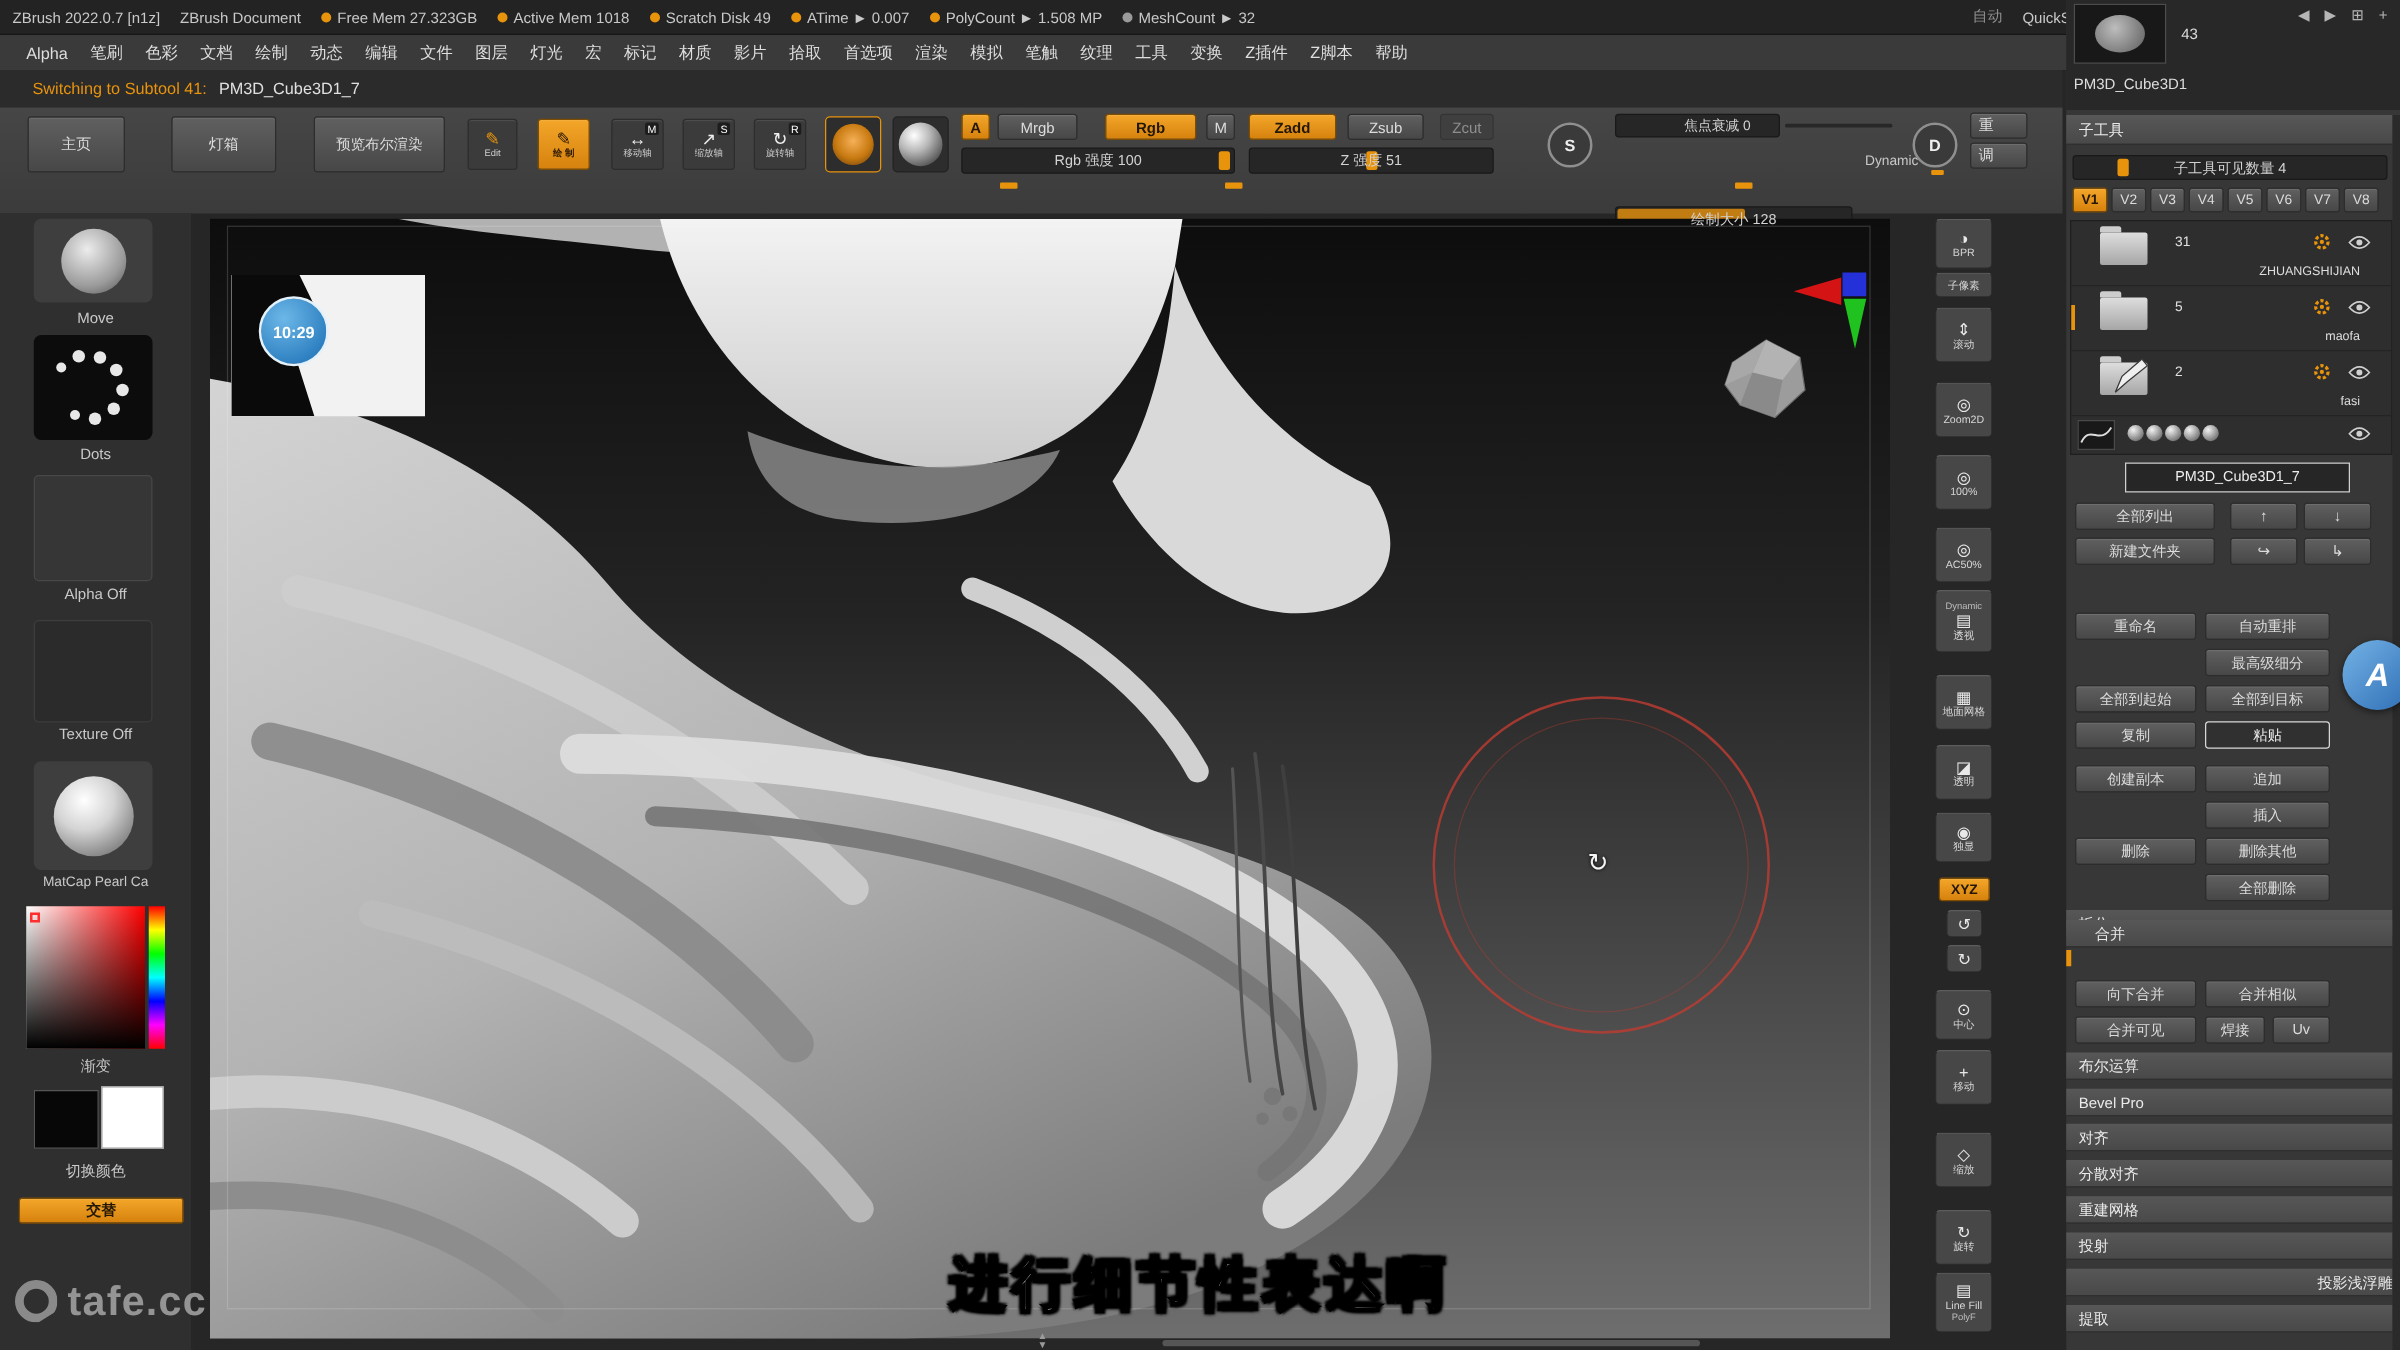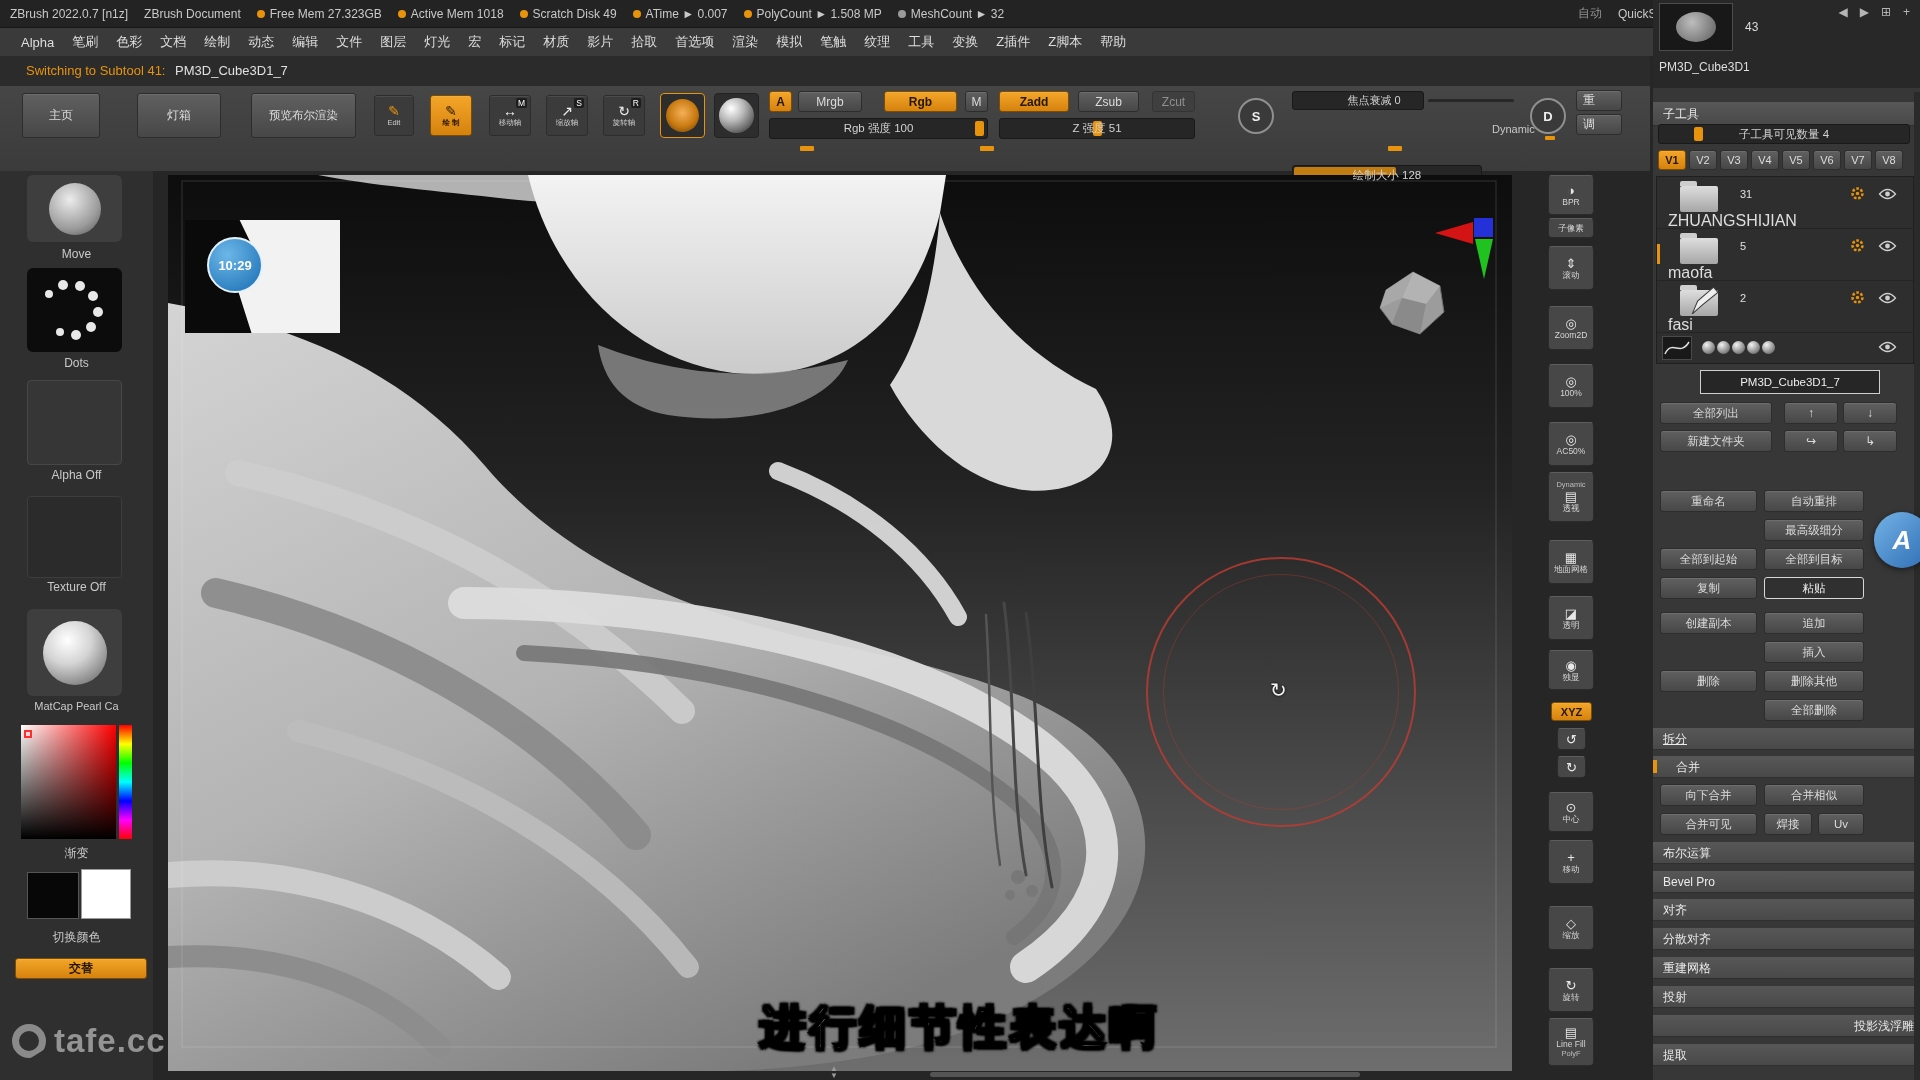--- a/index.html
+++ b/index.html
@@ -67,21 +67,21 @@
   .tbtn .tag{font-size:7.5px;line-height:8px;color:#bdbdbd;}
   
   .rpanel{position:absolute;left:1653px;top:0;width:267px;height:1080px;background:#373737;}
   .toolhdr{position:absolute;left:1653px;top:0;width:267px;height:88px;background:#282828;}
   .sec{position:absolute;left:1653px;width:261px;height:22px;background:linear-gradient(#575757,#494949);
        border-bottom:1px solid #2f2f2f;color:#eaeaea;font-size:12px;line-height:22px;padding-left:10px;box-sizing:border-box;}
   .gbtn{font-size:11.5px;}
   .folder{position:absolute;width:38px;height:26px;background:linear-gradient(#dedede,#a6a6a6);border-radius:2px;}
   .folder::before{content:"";position:absolute;top:-5px;left:0;width:17px;height:5px;background:#cdcdcd;border-radius:2px 2px 0 0;}
   .stcount{position:absolute;font-size:11px;color:#e0e0e0;}
-  .stname{position:absolute;width:220px;text-align:left;font-size:16px;color:#dedede;}
+  .stname{position:absolute;width:220px;text-align:right;font-size:10px;color:#dedede;}
   .msphere{display:inline-block;width:13px;height:13px;border-radius:50%;
            background:radial-gradient(circle at 35% 30%,#f2f2f2,#8d8d8d 60%,#4b4b4b);margin-right:2px;}
   .vtab{position:absolute;top:150px;width:28px;height:20px;font-size:11px;}
   .assistant{position:absolute;left:1874px;top:512px;width:56px;height:56px;border-radius:50%;z-index:40;
              background:linear-gradient(135deg,#74b3e6,#2e6db4);box-shadow:0 2px 6px rgba(0,0,0,.5);
              color:#fff;font-size:26px;font-weight:bold;font-style:italic;display:flex;align-items:center;justify-content:center;}
   .watermark{position:absolute;left:12px;top:1022px;display:flex;align-items:center;gap:8px;z-index:45;opacity:.85;}
   .wm-logo{width:34px;height:34px;border-radius:50%;border:7px solid #9b9b9b;box-sizing:border-box;
            clip-path:polygon(0 0,100% 0,100% 72%,55% 100%,0 100%);}
   .wm-text{font-size:33px;font-weight:bold;color:#a6a6a6;letter-spacing:1px;}
@@ -415,21 +415,21 @@
 
   <div class="rpanel"></div>
   <div class="toolhdr">
     <div class="abs" style="left:6px;top:3px;width:74px;height:48px;background:#181818;border:1px solid #4c4c4c;box-sizing:border-box;">
       <div class="abs" style="left:16px;top:8px;width:40px;height:30px;border-radius:50%;background:radial-gradient(circle at 40% 35%,#bdbdbd,#5c5c5c);"></div>
     </div>
     <span class="abs" style="left:92px;top:20px;font-size:12px;color:#ddd;">43</span>
     <span class="abs" style="left:6px;top:60px;font-size:12px;color:#ddd;">PM3D_Cube3D1</span>
   </div>
 
-  <div class="sec" style="top:102px;height:24px;line-height:24px;">子工具</div>
+  <div class="sec" style="top:92px;height:24px;line-height:24px;">子工具</div>
 
   <div class="slider" style="left:1658px;top:124px;width:252px;height:20px;">
     <span class="slabel">子工具可见数量 4</span>
     <div class="shandle" style="left:14%;"></div>
   </div>
 
   <div class="btn orange vtab" style="left:1658px;">V1</div>
   <div class="btn vtab" style="left:1689px;">V2</div>
   <div class="btn vtab" style="left:1720px;">V3</div>
   <div class="btn vtab" style="left:1751px;">V4</div>
@@ -514,21 +514,21 @@
   <div class="btn gbtn" style="left:1660px;top:577px;width:97px;height:22px;">复制</div>
   <div class="btn gbtn" style="left:1764px;top:577px;width:100px;height:22px;background:#303030;border:1px solid #d8d8d8;color:#eee;box-shadow:none;">粘贴</div>
   <div class="btn gbtn" style="left:1660px;top:612px;width:97px;height:22px;">创建副本</div>
   <div class="btn gbtn" style="left:1764px;top:612px;width:100px;height:22px;">追加</div>
   <div class="btn gbtn" style="left:1764px;top:641px;width:100px;height:22px;">插入</div>
   <div class="btn gbtn" style="left:1660px;top:670px;width:97px;height:22px;">删除</div>
   <div class="btn gbtn" style="left:1764px;top:670px;width:100px;height:22px;">删除其他</div>
   <div class="btn gbtn" style="left:1764px;top:699px;width:100px;height:22px;">全部删除</div>
 
   <div class="sec" style="top:728px;text-decoration:underline;">拆分</div>
-  <div class="sec" style="top:756px;padding-left:23px;">
+  <div class="sec" style="top:736px;padding-left:23px;">
     <span>合并</span>
   </div>
   <div class="abs" style="left:1653px;top:760px;width:4px;height:13px;background:#e8930c;"></div>
 
   <div class="btn gbtn" style="left:1660px;top:784px;width:97px;height:22px;">向下合并</div>
   <div class="btn gbtn" style="left:1764px;top:784px;width:100px;height:22px;">合并相似</div>
   <div class="btn gbtn" style="left:1660px;top:813px;width:97px;height:22px;">合并可见</div>
   <div class="btn gbtn" style="left:1764px;top:813px;width:48px;height:22px;">焊接</div>
   <div class="btn gbtn" style="left:1818px;top:813px;width:46px;height:22px;">Uv</div>
 

